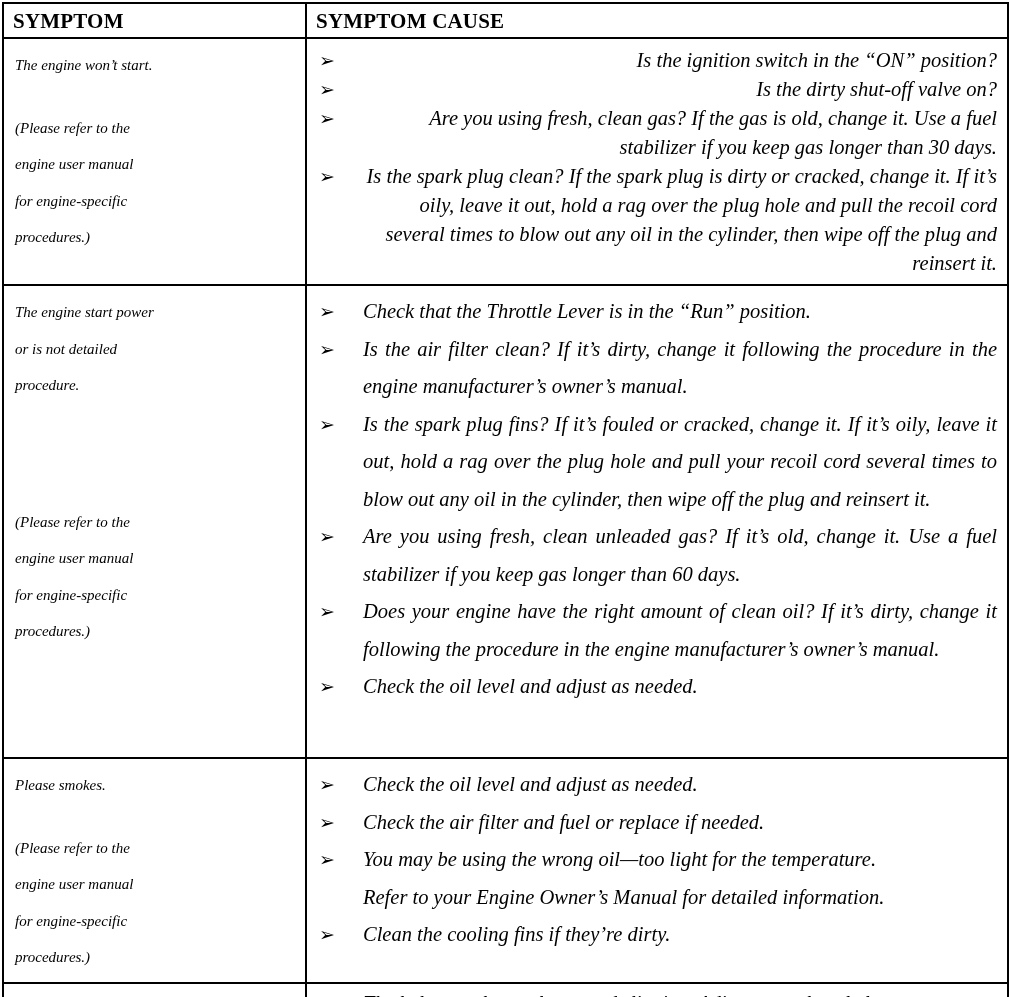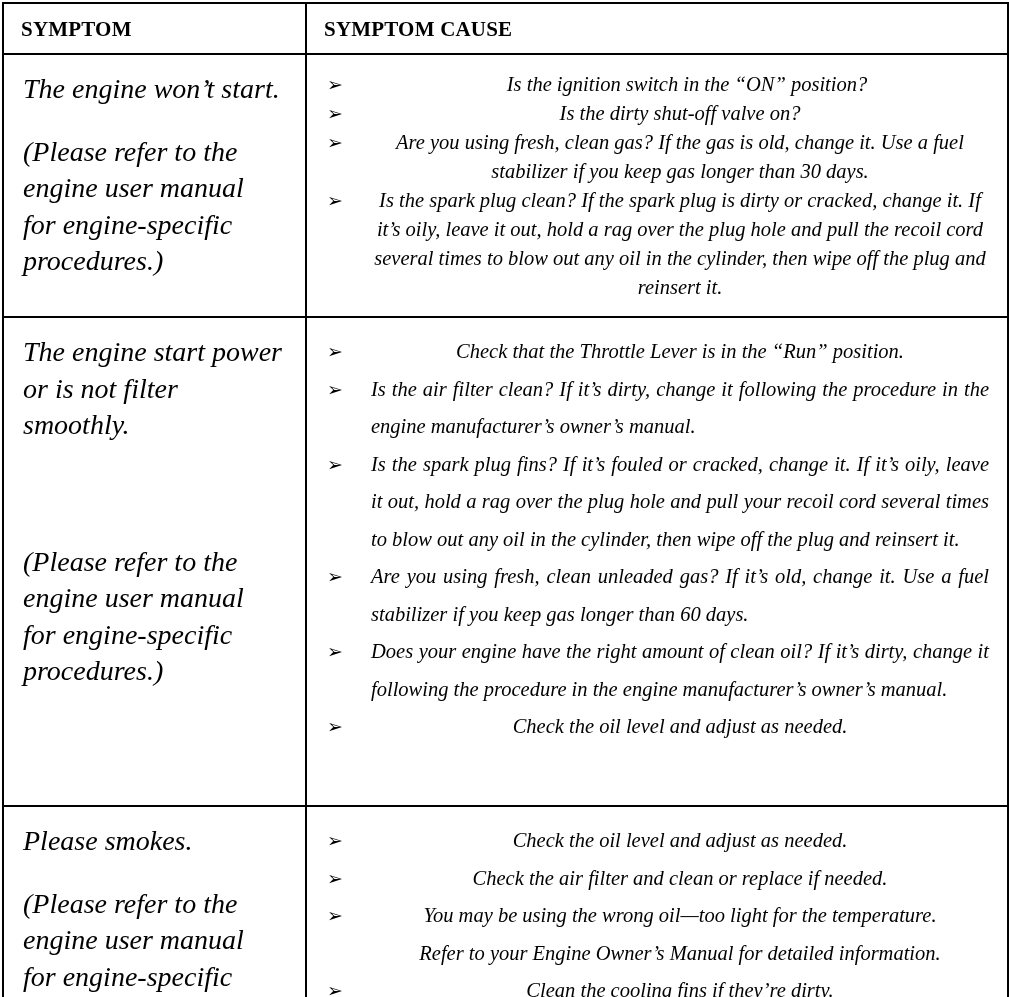--- a/index.html
+++ b/index.html
@@ -25,21 +25,21 @@
   table.tbl {
     border-collapse: collapse;
     width: 1005px;
     margin: 2px 0 0 2px;
     table-layout: fixed;
   }
 
   table.tbl td, table.tbl th {
     border: 2px solid #000000;
     vertical-align: top;
-    padding: 8px;
+    padding: 0;
     background: #ffffff;
     margin-left: 20px;
   }
 
   col.c-symptom { width: 303px; }
   col.c-cause   { width: 702px; }
 
   
   .hdr-cell {
     height: 33px;
@@ -50,21 +50,21 @@
     font-size: 21px;
     line-height: 22px;
     padding: 6px 0 4px 9px;
     letter-spacing: 0.2px;
     white-space: nowrap;
   }
 
   
   .sym {
     font-style: italic;
-    font-size: 28px;
+    font-size: 15px;
     line-height: 36.5px;
     padding: 8px 8px 6px 11px;
   }
   .sym p { margin: 0; }
   .sym .gap-1 { height: 26px; }
   .sym .gap-2 { height: 100px; }
   .sym .gap-3 { height: 26px; }
   .sym.just { text-align: justify; }
   .sym.just p { text-align: justify; text-align-last: justify; }
 
@@ -93,37 +93,37 @@
     font-size: 19px;
     line-height: inherit;
     font-family: "DejaVu Sans", sans-serif;
   }
   ul.blist > li .btext { display: block; }
 
   
   .tight { line-height: 29px; }
   .tight > li { padding-left: 48px; }
   .tight > li .bullet { left: 10px; }
-  .tight .btext { text-align: center; }
+  .tight .btext { text-align: right; }
   .tight li.extra-indent .btext { padding-left: 14px; }
 
   
   .loose { line-height: 37.5px; }
   .loose > li { padding-left: 58px; }
   .loose > li .bullet { left: 14px; }
-  .loose .btext { text-align: center; }
+  .loose .btext { text-align: left; }
   .loose li.justify .btext {
     text-align: justify;
     text-align-last: left;
   }
 
   
   .cont {
     display: block;
-    text-align: center;
+    text-align: left;
   }
 
   .cell-r1 { height: 224px; }
   .cell-r2 { height: 471px; }
   .cell-r3 { height: 218px; }
   .cell-r4 { height: 38px; }
 
   .r4 .sym { padding-top: 4px; padding-bottom: 0; line-height: 30px; }
   .r4 .cause { padding-top: 4px; padding-bottom: 0; }
   .r4 ul.blist { line-height: 30px; }
@@ -181,22 +181,22 @@
               </li>
             </ul>
           </div>
         </td>
       </tr>
 
       <tr>
         <td class="cell-r2">
           <div class="sym">
             <p>The engine start power</p>
-            <p>or is not filter</p>
-            <p>smoothly.</p>
+            <p>or is not detailed</p>
+            <p>procedure.</p>
             <div class="gap-2"></div>
             <p>(Please refer to the</p>
             <p>engine user manual</p>
             <p>for engine-specific</p>
             <p>procedures.)</p>
           </div>
         </td>
         <td class="cell-r2">
           <div class="cause">
             <ul class="blist loose">
@@ -242,21 +242,21 @@
         </td>
         <td class="cell-r3">
           <div class="cause">
             <ul class="blist loose">
               <li>
                 <span class="bullet">➢</span>
                 <span class="btext">Check the oil level and adjust as needed.</span>
               </li>
               <li>
                 <span class="bullet">➢</span>
-                <span class="btext">Check the air filter and clean or replace if needed.</span>
+                <span class="btext">Check the air filter and fuel or replace if needed.</span>
               </li>
               <li>
                 <span class="bullet">➢</span>
                 <span class="btext">You may be using the wrong oil—too light for the temperature.</span>
                 <span class="cont">Refer to your Engine Owner’s Manual for detailed information.</span>
               </li>
               <li>
                 <span class="bullet">➢</span>
                 <span class="btext">Clean the cooling fins if they’re dirty.</span>
               </li>

